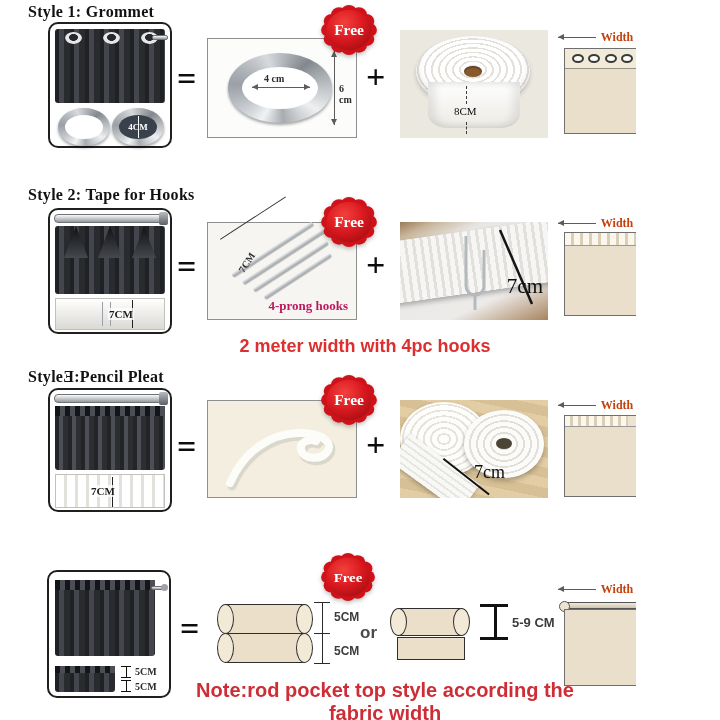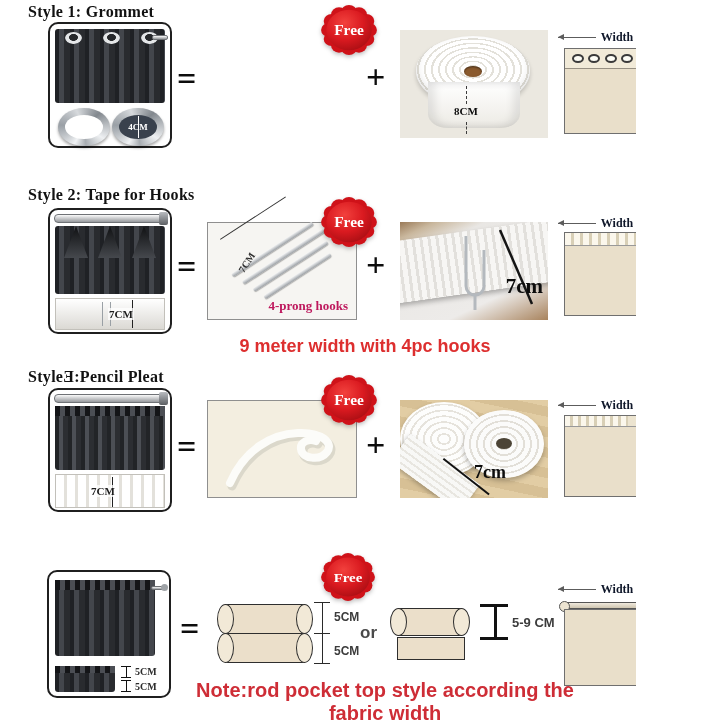--- a/index.html
+++ b/index.html
@@ -36,28 +36,28 @@
   .caption{position:absolute;font:bold 13px "Liberation Serif",serif;color:#be185d}
   .prong{position:absolute;height:4px;border-radius:3px;background:linear-gradient(#f3f4f5,#989da2);box-shadow:0 1px 1px rgba(0,0,0,.3)}
   .mlabel{position:absolute;font:bold 10px "Liberation Serif",serif;color:#2c2c2c}
 
   
   .badge{position:absolute;width:58px;height:52px;filter:drop-shadow(0 2px 2px rgba(0,0,0,.25))}
   .badge svg{width:100%;height:100%;display:block}
 
   
   .photo{position:absolute;overflow:hidden}
-  .photolabel{position:absolute;font-weight:bold;font-family:"Liberation Serif",serif;color:#0c0c0c}
+  .photolabel{position:absolute;font-weight:normal;font-family:"Liberation Serif",serif;color:#0c0c0c}
 
   
   .mh{position:absolute;display:flex;align-items:center}
   .mh .ln{flex:1;height:1px;background:#5c5c5c;position:relative}
   .mh .ln.l::before{content:"";position:absolute;left:0;top:-3px;border:3.5px solid transparent;border-right:6px solid #5c5c5c;border-left:0}
   .mh .ln.r::after{content:"";position:absolute;right:0;top:-3px;border:3.5px solid transparent;border-left:6px solid #5c5c5c;border-right:0}
-  .mh .mtext{font:bold 12px "Liberation Serif",serif;color:#0f172a;padding:0 5px;white-space:nowrap}
+  .mh .mtext{font:bold 12px "Liberation Serif",serif;color:#c2410c;padding:0 5px;white-space:nowrap}
   .mv{position:absolute;display:flex;flex-direction:column;align-items:center}
   .mv .ln{flex:1;width:1px;background:#5c5c5c;position:relative}
   .mv .ln.t::before{content:"";position:absolute;top:0;left:-3px;border:3.5px solid transparent;border-bottom:6px solid #5c5c5c;border-top:0}
   .mv .ln.b::after{content:"";position:absolute;bottom:0;left:-3px;border:3.5px solid transparent;border-top:6px solid #5c5c5c;border-bottom:0}
   .mv .vtext{writing-mode:vertical-rl;font:bold 11px "Liberation Serif",serif;color:#3a3a3a;padding:2px 0;white-space:nowrap}
 
   
   .dg{position:absolute;width:152px}
   .dg-rect{position:absolute;left:8px;width:110px;background:#e9dfca;border:1px solid #6f6f6f}
   .band-grommets{position:absolute;left:0;right:0;top:0;height:20px;background:#f1ead8;border-bottom:1px solid #979083;display:flex;align-items:center;justify-content:space-between;padding:0 7px}
@@ -115,20 +115,35 @@
     <div class="ring" style="left:62px;top:84px;width:52px;height:38px">
       <div class="hole dark" style="inset:7px">
         <div class="vline" style="left:50%;top:1px;bottom:1px;border-color:#fff;border-width:1px"></div>
         <div class="ringlabel" style="top:7px">4CM</div>
       </div>
     </div>
   </div>
 
   <div class="sym" style="left:177px;top:62px">=</div>
 
+  <div class="box" style="left:207px;top:38px;width:150px;height:100px">
+    <div class="ring" style="left:20px;top:14px;width:104px;height:70px">
+      <div class="hole" style="inset:14px"></div>
+    </div>
+    <div class="mh" style="left:44px;top:48px;width:58px">
+      <span class="ln l"></span>
+        <span class="ln r"></span>
+    </div>
+    <div class="mlabel" style="left:56px;top:34px">4 cm</div>
+    <div class="mv" style="left:126px;top:12px;height:74px">
+      <span class="ln t"></span>
+        <span class="ln b"></span>
+    </div>
+    <div class="mlabel" style="left:131px;top:44px">6 cm</div>
+  </div>
 
   <div class="badge" style="left:320px;top:4px">
     <svg viewBox="0 0 64 64" preserveAspectRatio="none">
       <g fill="#cf1219">
         <circle cx="54" cy="32" r="8.8"></circle>
           <circle cx="51.1" cy="43" r="8.8"></circle>
           <circle cx="43" cy="51.1" r="8.8"></circle>
         <circle cx="32" cy="54" r="8.8"></circle>
           <circle cx="21" cy="51.1" r="8.8"></circle>
           <circle cx="12.9" cy="43" r="8.8"></circle>
@@ -252,21 +267,21 @@
     <div class="dg-rect" style="top:18px;height:84px">
       <div class="band-tape"></div>
     </div>
     <div class="mv" style="left:122px;top:18px;height:84px">
       <span class="ln t"></span>
       <span class="vtext">Length</span>
       <span class="ln b"></span>
     </div>
   </div>
 
-  <div class="note" style="left:190px;top:336px;width:350px;font-size:18px">9 meter width with 4pc hooks</div>
+  <div class="note" style="left:190px;top:336px;width:350px;font-size:18px">2 meter width with 4pc hooks</div>
 
   <div class="title" style="top:368px">StyleƎ:Pencil Pleat</div>
 
   <div class="panel" style="left:48px;top:388px;height:124px">
     <div class="rod" style="left:4px;right:4px;top:4px"></div>
     <div class="rodcap" style="right:2px;top:2px"></div>
     <div class="curtain" style="left:5px;top:16px;width:110px;height:64px;background:repeating-linear-gradient(90deg,#222427 0 4px,#4c4f55 4px 8px,#2c2e32 8px 13px)">
       <div class="ruffle"></div>
     </div>
     <div class="tape" style="left:5px;top:84px;width:110px;height:34px;background:repeating-linear-gradient(90deg,#ffffff 0 8px,#e3e1db 8px 11px)">

